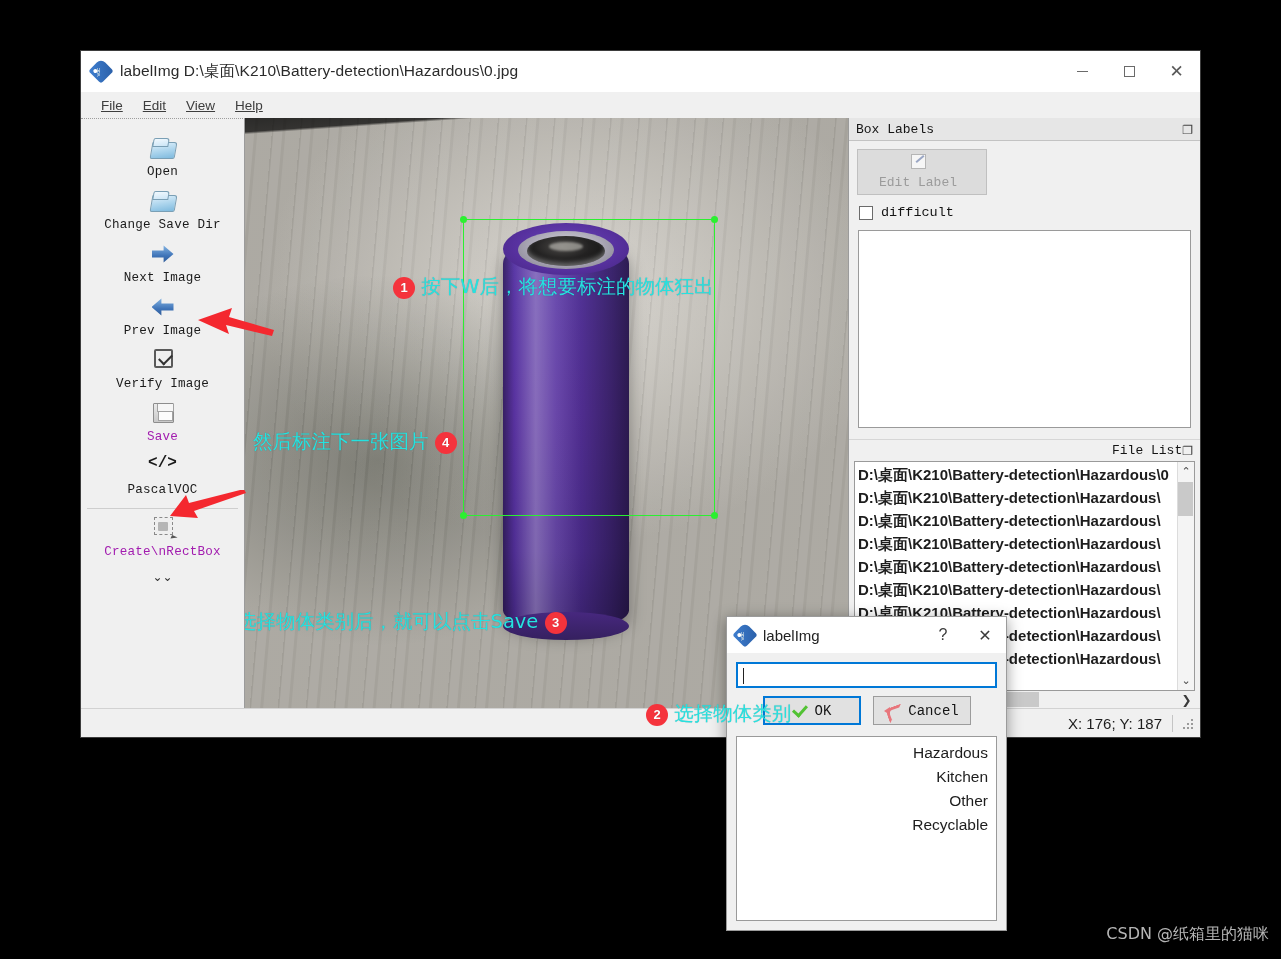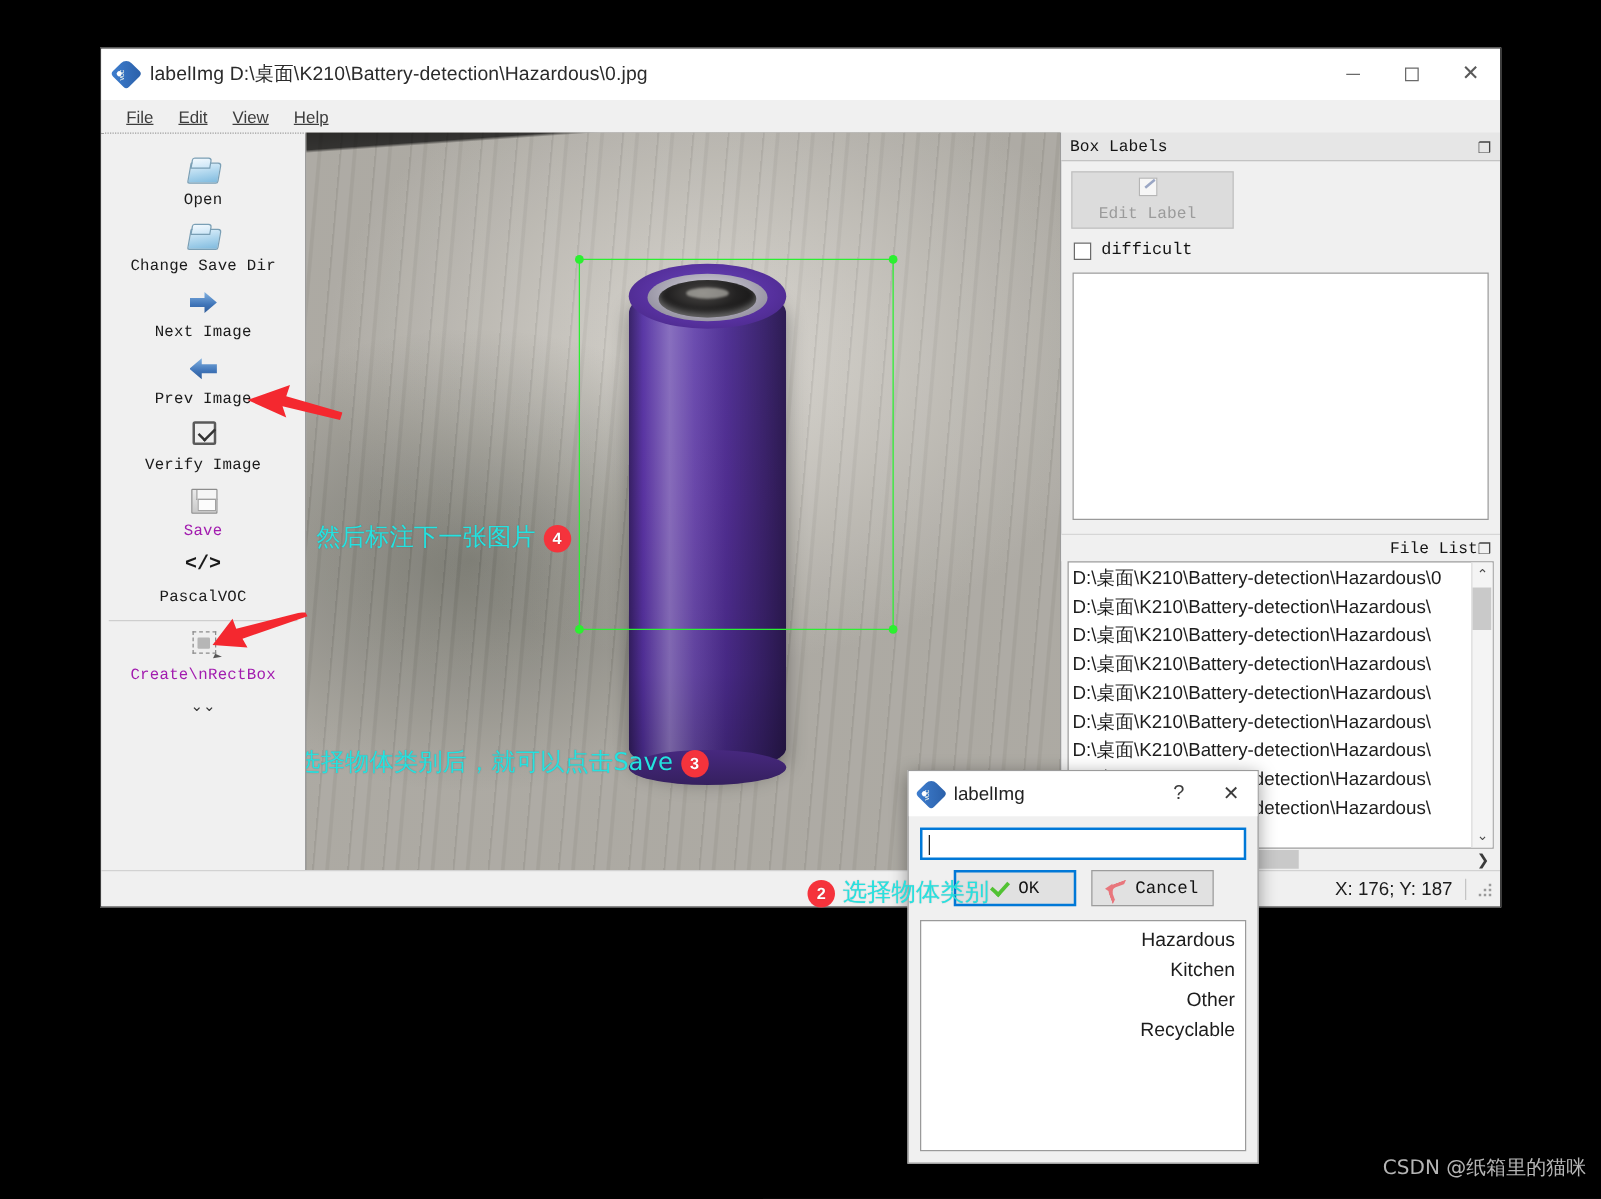--- a/index.html
+++ b/index.html
@@ -7,21 +7,21 @@
     width: 1281px; height: 959px;
     background: #000;
     font-family: "Liberation Sans", sans-serif;
     overflow: hidden;
   }
   #root { position: relative; width: 1281px; height: 959px; background: #000; }
 
   
   .window {
     position: absolute;
-    left: 80px; top: 38px;
+    left: 80px; top: 50px;
     width: 1121px; height: 688px;
     background: #f0f0f0;
     border: 1px solid #3d3d3d;
     display: flex; flex-direction: column;
     box-shadow: 0 0 14px rgba(0,0,0,0.55);
   }
   .titlebar {
     height: 41px; background: #ffffff;
     display: flex; align-items: center;
     position: relative; flex: none;
@@ -294,21 +294,21 @@
     padding: 3px 7px 3px 7px; display: flex; align-items: center; justify-content: flex-end;
     background: #f0f0f0; border-top: 1px solid #d6d6d6;
   }
   .filelist-wrap {
     margin: 0 5px 0 5px; flex: 1; background: #fff; border: 1px solid #9a9a9a;
     display: flex; min-height: 0; position: relative;
   }
   .filelist-items { flex: 1; overflow: hidden; padding-top: 1px; }
   .file-row {
     font-size: 15px; color: #1d1d1d; padding: 1px 3px; white-space: nowrap;
-    overflow: hidden; font-family: "Liberation Sans", sans-serif; line-height: 21px;
+    overflow: hidden; font-family: "Liberation Sans", sans-serif; line-height: 21px; font-weight: bold;
   }
   .vscroll {
     width: 17px; background: #f4f4f4; border-left: 1px solid #dcdcdc;
     display: flex; flex-direction: column; align-items: center; justify-content: space-between;
     flex: none;
   }
   .vscroll-arrow { font-size: 11px; color: #4a4a4a; padding: 3px 0; font-family: "DejaVu Sans", sans-serif; }
   .vscroll-thumb {
     position: absolute; right: 1px; top: 20px; width: 15px; height: 34px; background: #c9c9c9;
   }
@@ -504,20 +504,24 @@
           </div>
         </div>
 
         <div class="bbox" style="left:218px; top:101px; width:252px; height:297px;">
           <span class="handle h-tl"></span>
           <span class="handle h-tr"></span>
           <span class="handle h-bl"></span>
           <span class="handle h-br"></span>
         </div>
 
+        <div class="anno" style="left:148px; top:155px;">
+          <span class="badge">1</span>
+          <span>按下W后，将想要标注的物体狂出</span>
+        </div>
 
         <div class="anno" style="left:8px; top:310px;">
           <span>然后标注下一张图片</span>
           <span class="badge">4</span>
         </div>
 
         <div class="anno" style="left:-8px; top:490px;">
           <span>选择物体类别后，就可以点击Save</span>
           <span class="badge">3</span>
         </div>

